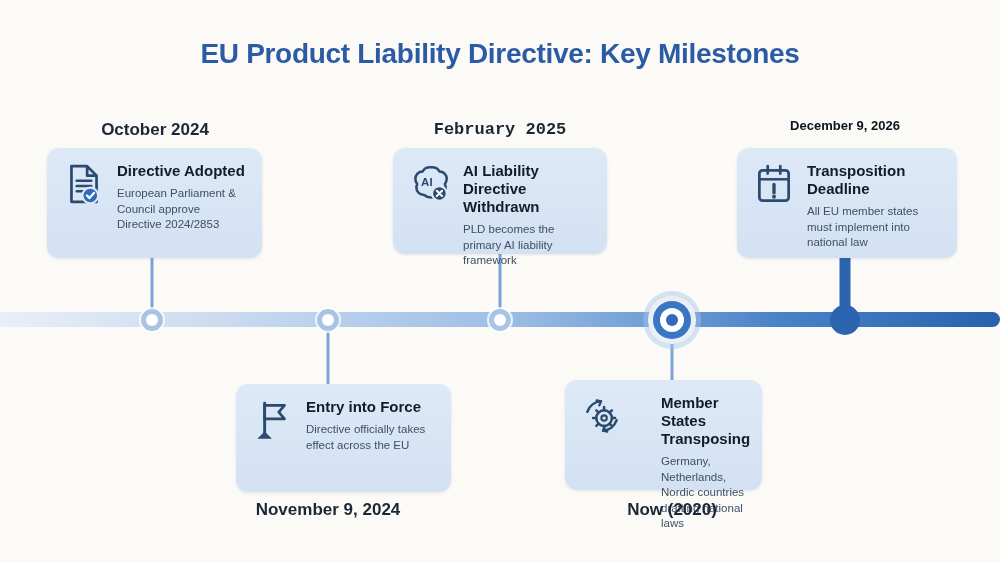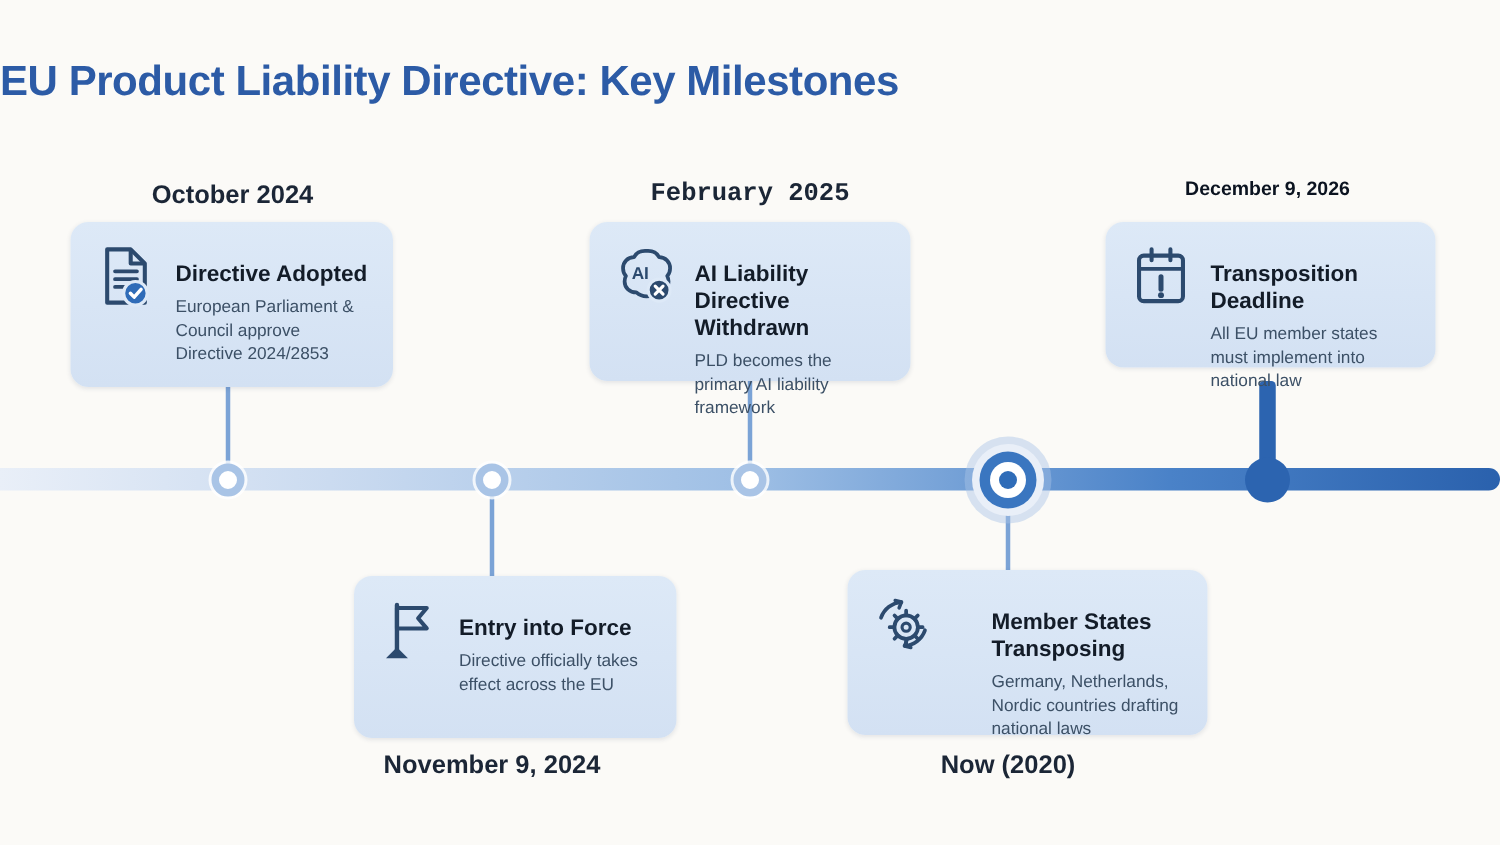--- a/index.html
+++ b/index.html
@@ -4,21 +4,21 @@
 <style>
   html,body{margin:0;padding:0;}
   body{
     width:1000px;height:563px;position:relative;overflow:hidden;
     background:#fbfaf7;
     font-family:"Liberation Sans",sans-serif;
     color:#1b2636;
   }
   .page-title{
     position:absolute;top:38px;left:0;width:100%;
-    font-size:28px;font-weight:700;
+    text-align:center;font-size:28px;font-weight:700;
     color:#2c5ba6;letter-spacing:-.3px;
   }
   .timeline-bar{
     position:absolute;left:0;top:312px;width:1000px;height:15px;
     background:linear-gradient(90deg,#e9eff8 0%,#cbdbf0 22%,#9ebfe5 50%,#4a82c8 78%,#2a61ad 100%);
     border-radius:0 8px 8px 0;
     z-index:1;
   }
   .connector{
     position:absolute;width:3px;background:#7ba3d6;
@@ -50,21 +50,21 @@
     border-radius:12px;padding:13px 14px;
     display:flex;gap:10px;align-items:flex-start;
     box-shadow:0 1px 3px rgba(30,50,90,.10);
     z-index:4;
   }
   .card-icon{flex:none;width:46px;height:46px;}
   .card-icon svg{width:46px;height:46px;display:block;}
   .card-text{flex:1;min-width:0;}
   .card-title{
     font-size:15px;font-weight:700;color:#131c28;
-    line-height:1.2;margin:13px 0 6px;
+    line-height:1.2;margin:1px 0 6px;
   }
   .card-desc{
     font-size:11.5px;color:#3c5066;line-height:1.35;
   }
   .date-label{
     position:absolute;transform:translateX(-50%);
     white-space:nowrap;font-size:17px;font-weight:600;color:#1b2636;
     z-index:5;
   }
   .date-label.emph{font-size:13px;font-weight:700;color:#0b1320;}
@@ -137,39 +137,39 @@
       <circle cx="31" cy="31" r="7" fill="#2c4a6e" stroke="#dde9f7" stroke-width="2"></circle>
       <path d="M28.5 28.5 l5 5 M33.5 28.5 l-5 5" stroke="#fff" stroke-width="2" stroke-linecap="round"></path>
     </svg>
   </div>
   <div class="card-text">
     <div class="card-title">AI Liability Directive Withdrawn</div>
     <div class="card-desc">PLD becomes the primary AI liability framework</div>
   </div>
 </div>
 
-<div class="card" style="left:565px;top:380px;width:240px;height:110px;gap:36px;">
+<div class="card" style="left:565px;top:380px;width:197px;height:110px;gap:36px;">
   <div class="card-icon">
     <svg viewBox="0 0 44 44" fill="none">
       <path d="M8 18 a15 15 0 0 1 13 -10" stroke="#2c4a6e" stroke-width="2.4" stroke-linecap="round"></path>
       <path d="M21 8 l-4 -1 M21 8 l-1.5 3.8" stroke="#2c4a6e" stroke-width="2.2" stroke-linecap="round"></path>
       <path d="M36 26 a15 15 0 0 1 -13 10" stroke="#2c4a6e" stroke-width="2.4" stroke-linecap="round"></path>
       <path d="M23 36 l4 1 M23 36 l1.5 -3.8" stroke="#2c4a6e" stroke-width="2.2" stroke-linecap="round"></path>
       <circle cx="24" cy="24" r="7.5" stroke="#2c4a6e" stroke-width="2.4"></circle>
       <circle cx="24" cy="24" r="2.6" stroke="#2c4a6e" stroke-width="2"></circle>
       <path d="M24 13.5 v3 M24 31.5 v3 M13.5 24 h3 M31.5 24 h3 M16.6 16.6 l2.1 2.1 M29.3 29.3 l2.1 2.1 M31.4 16.6 l-2.1 2.1 M18.7 29.3 l-2.1 2.1" stroke="#2c4a6e" stroke-width="2.4" stroke-linecap="round"></path>
     </svg>
   </div>
   <div class="card-text">
     <div class="card-title">Member States Transposing</div>
     <div class="card-desc">Germany, Netherlands, Nordic countries drafting national laws</div>
   </div>
 </div>
 
-<div class="card" style="left:737px;top:148px;width:220px;height:97px;">
+<div class="card" style="left:737px;top:148px;width:220px;height:110px;">
   <div class="card-icon">
     <svg viewBox="0 0 44 44" fill="none">
       <rect x="8" y="9" width="28" height="29" rx="3" stroke="#2c4a6e" stroke-width="2.6"></rect>
       <path d="M16 5 v7 M28 5 v7" stroke="#2c4a6e" stroke-width="2.6" stroke-linecap="round"></path>
       <path d="M8 17.5 h28" stroke="#2c4a6e" stroke-width="2.4"></path>
       <path d="M22 22.5 v8" stroke="#2c4a6e" stroke-width="3.2" stroke-linecap="round"></path>
       <circle cx="22" cy="34.2" r="1.9" fill="#2c4a6e"></circle>
     </svg>
   </div>
   <div class="card-text">

